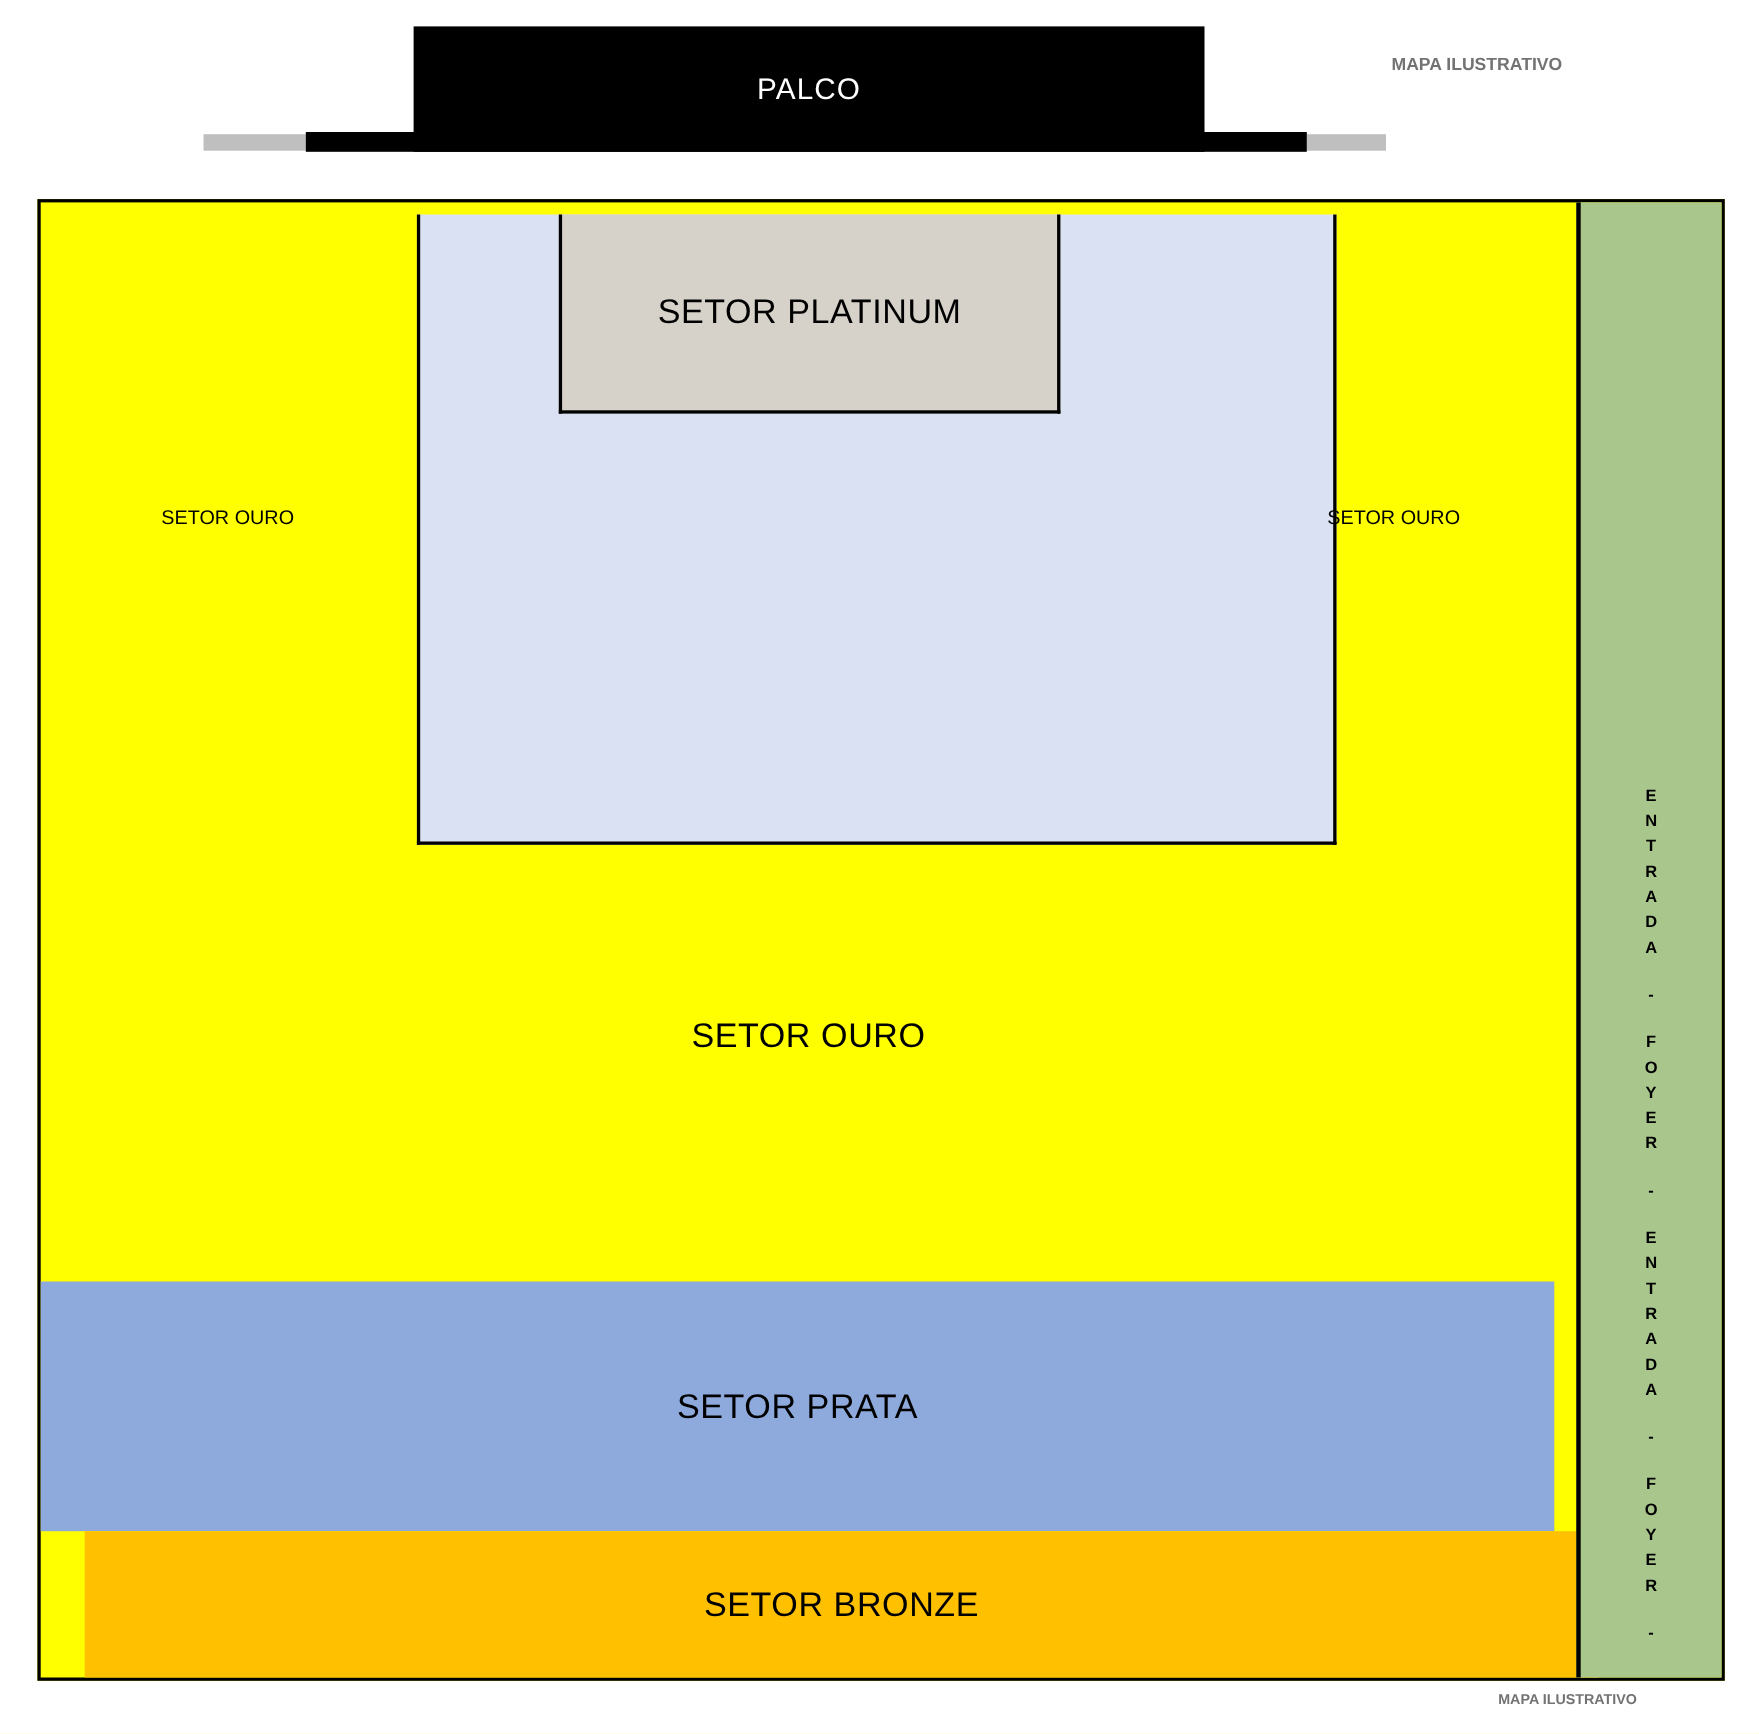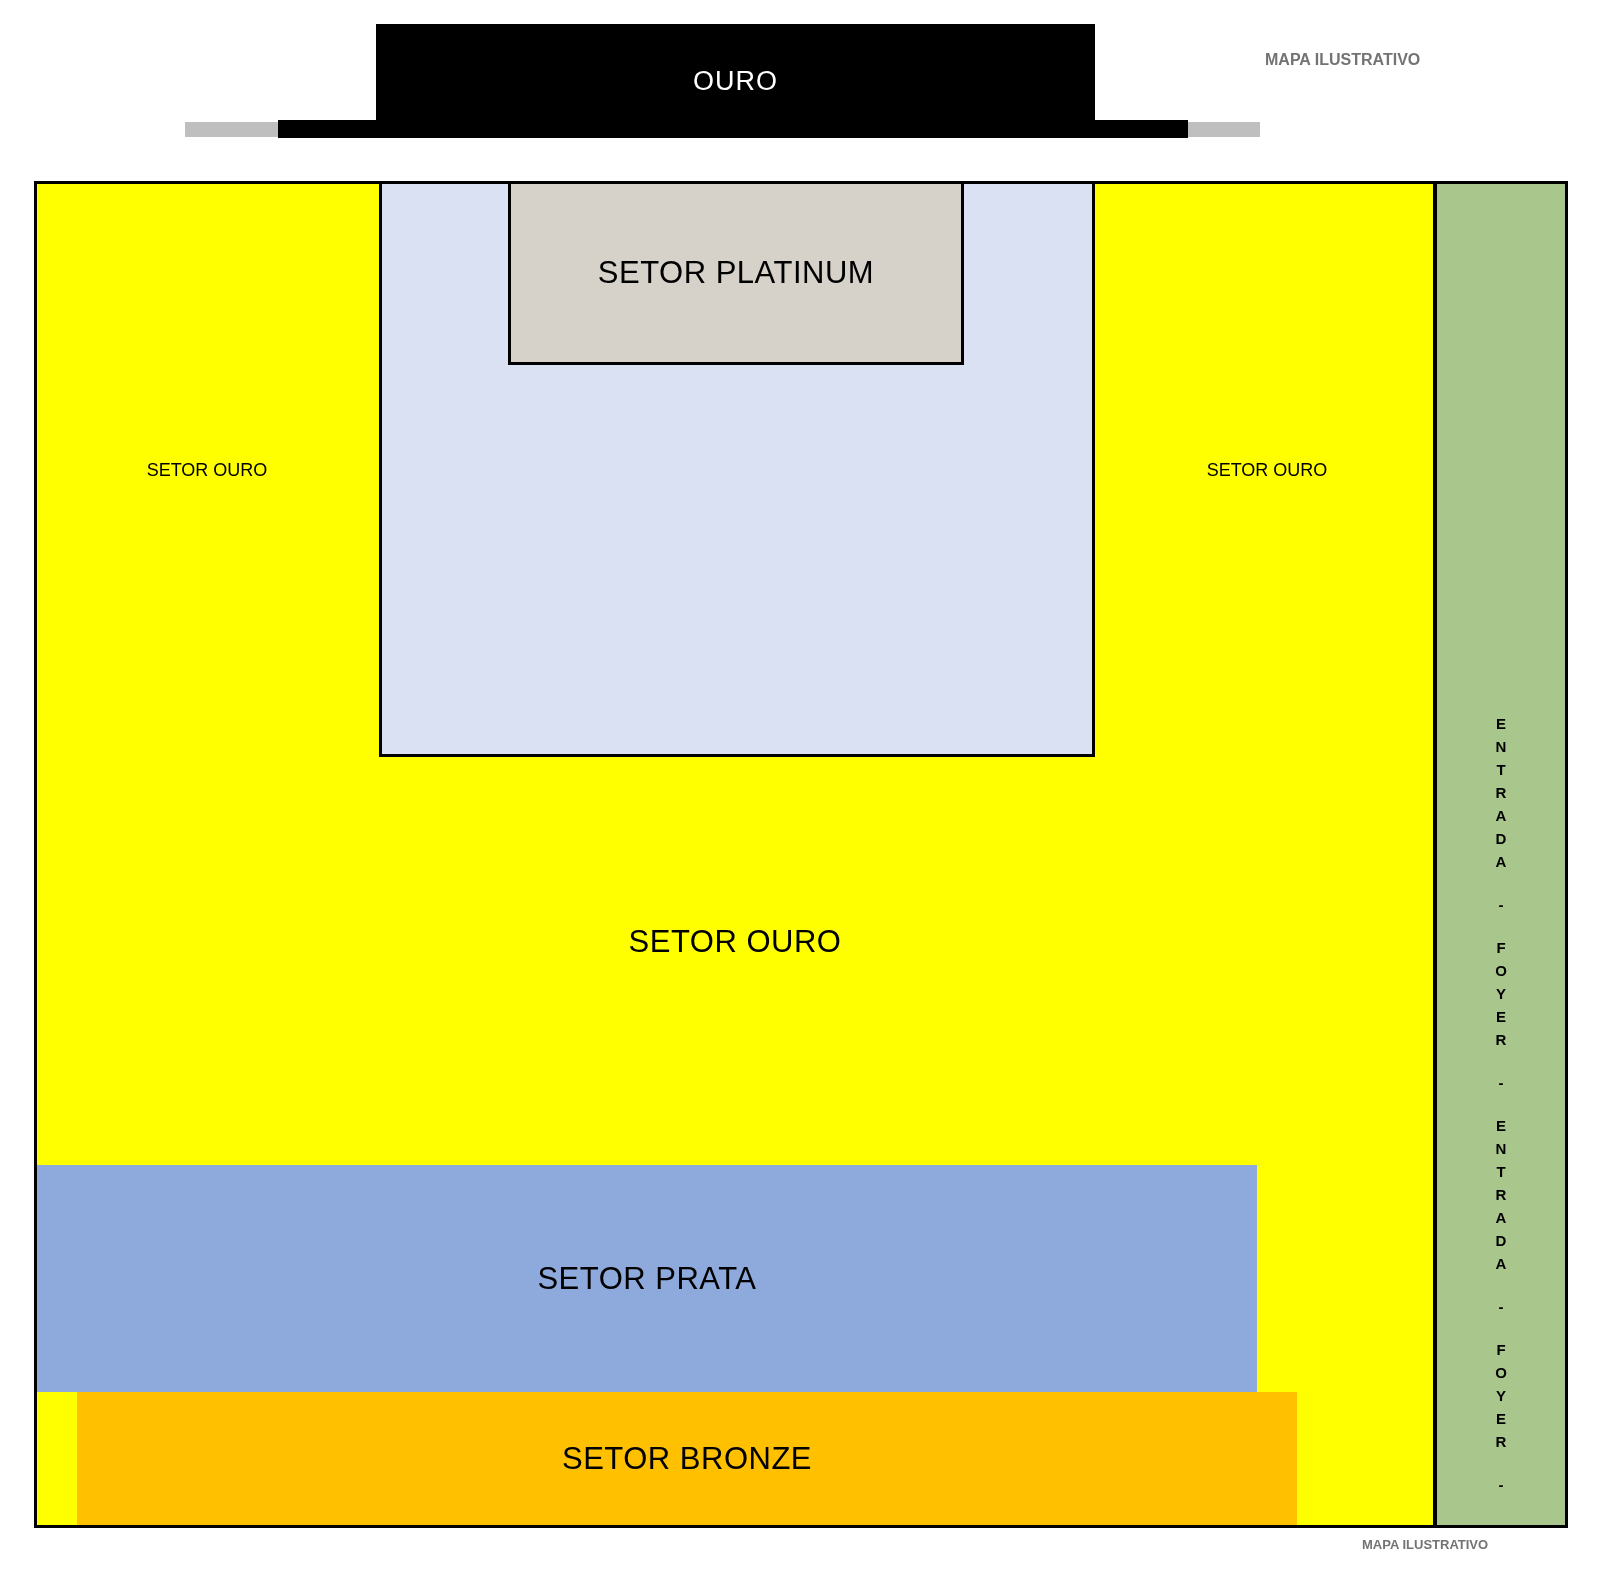--- a/index.html
+++ b/index.html
@@ -25,39 +25,39 @@
   .watermark-top    { left:1265px; top:51px;  font-size:16px; }
   .watermark-bottom { left:1362px; top:1537px; font-size:13px; }
 
   
   .map {
     position:absolute; left:34px; top:181px; width:1534px; height:1347px;
     border:3px solid #000;
   }
 
   .sector-diamante {
-    position:absolute; left:342px; top:0; width:716px; height:573px;
+    position:absolute; left:342px; top:11px; width:836px; height:573px;
     border:3px solid #000; border-top:none;
   }
   .sector-platinum {
     position:absolute; left:126px; top:0; width:456px; height:181px;
     border:3px solid #000; border-top:none;
     display:flex; align-items:center; justify-content:center;
   }
   .diamante-label { position:absolute; top:342px; left:0; width:100%; text-align:center; }
 
   .label-lg { font-size:31px; letter-spacing:0.5px; color:#000; white-space:nowrap; }
   .label-sm { font-size:18px; color:#000; white-space:nowrap; }
 
   .ouro-label-left  { position:absolute; top:276px; left:0;      width:340px; text-align:center; }
   .ouro-label-right { position:absolute; top:276px; left:1060px; width:340px; text-align:center; }
   .ouro-label-main  { position:absolute; top:740px; left:0; width:1396px; text-align:center; }
 
   .sector-band {
-    position:absolute; left:0; width:1220px;
+    position:absolute; left:0; width:1376px;
     display:flex; align-items:center; justify-content:center;text-align:right;
   }
   .sector-prata  { top:981px;  height:227px; }
   .sector-bronze { top:1208px; height:133px;margin-left:40px; }
 
   .entrance-strip {
     position:absolute; left:1396px; top:0; width:132px; height:1341px;
     border-left:4px solid #000;
   }
   .vtext {
@@ -70,21 +70,21 @@
 </style>
 </head>
 <body>
 
 <div class="canvas">
 
   <div class="stage-wing stage-wing-left" style="background: rgb(191, 191, 191);"></div>
   <div class="stage-wing stage-wing-right" style="background: rgb(191, 191, 191);"></div>
   <div class="stage-base" style="background: rgb(0, 0, 0);"></div>
   <div class="stage-box" style="background: rgb(0, 0, 0);">
-    <span>OURO</span>
+    <span>PALCO</span>
   </div>
 
   <div class="watermark watermark-top">MAPA ILUSTRATIVO</div>
 
   <div class="map" style="background: rgb(255, 255, 0);">
 
     <div class="sector-diamante" style="background: rgb(217, 225, 242);">
       <div class="sector-platinum" style="background: rgb(214, 210, 201);">
         <span class="label-lg">SETOR PLATINUM</span>
       </div>

